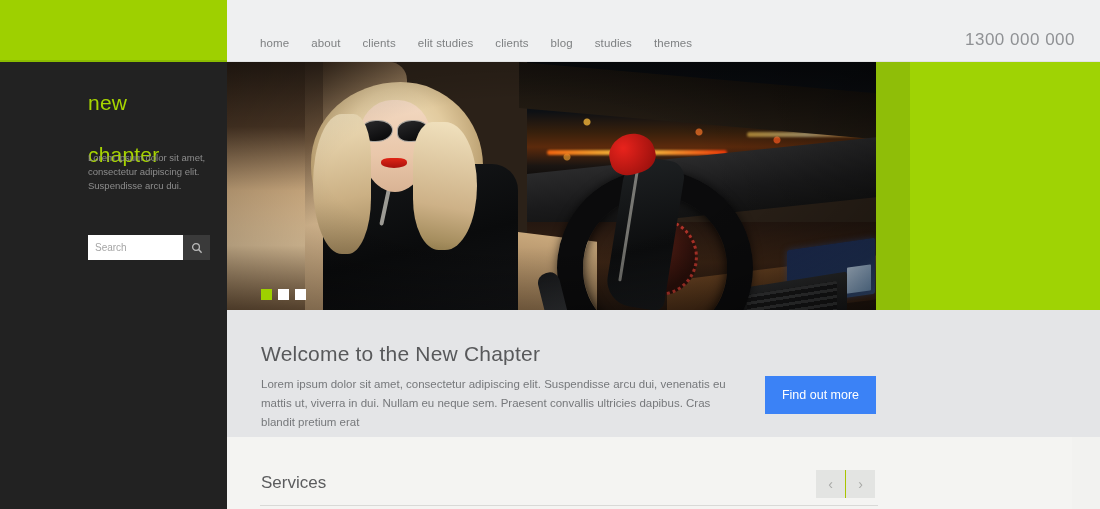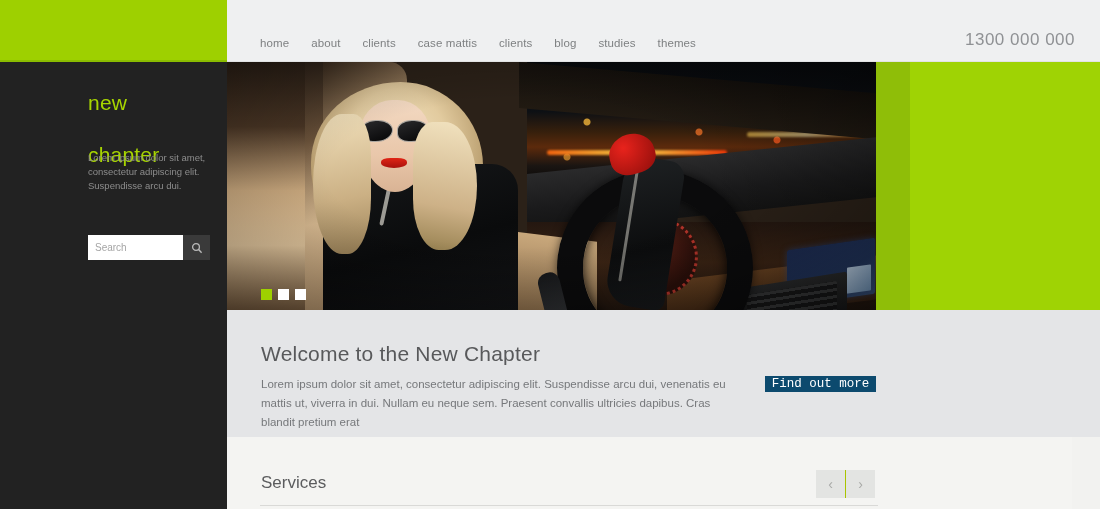--- a/index.html
+++ b/index.html
@@ -287,24 +287,24 @@
   .welcome h1 {
     position: absolute; left: 34px; top: 32px;
     font-size: 21px; font-weight: 400; color: #58595b; letter-spacing: .2px;
   }
   .welcome p {
     position: absolute; left: 34px; top: 65px; width: 475px;
     font-size: 11.5px; line-height: 19px; color: #76787b;
   }
   .btn-find {
     position: absolute; left: 538px; top: 66px;
-    width: 111px; height: 16px;
-    background: #0c4a6e; border: none; cursor: pointer;
+    width: 111px; height: 38px;
+    background: #3b82f6; border: none; cursor: pointer;
     color: #ffffff; font-size: 12.5px;
-    font-family: Liberation Mono, monospace;
+    font-family: Liberation Sans, sans-serif;
     display: flex; align-items: center; justify-content: center;
   }
 
   
   .services {
     position: absolute; left: 227px; top: 437px; width: 845px; height: 72px;
     background: #f4f4f2;
     text-decoration: underline;
   }
   .services h2 {
@@ -351,21 +351,21 @@
         </svg>
       </button>
     </form>
   </aside>
 
   <header class="header">
     <nav class="nav">
       <a href="#">home</a>
       <a href="#">about</a>
       <a href="#">clients</a>
-      <a href="#">case mattis</a>
+      <a href="#">elit studies</a>
       <a href="#">clients</a>
       <a href="#">blog</a>
       <a href="#">studies</a>
       <a href="#">themes</a>
     </nav>
     <div class="phone">1300 000 000</div>
   </header>
 
   <section class="hero">
     <div class="hero-img">

